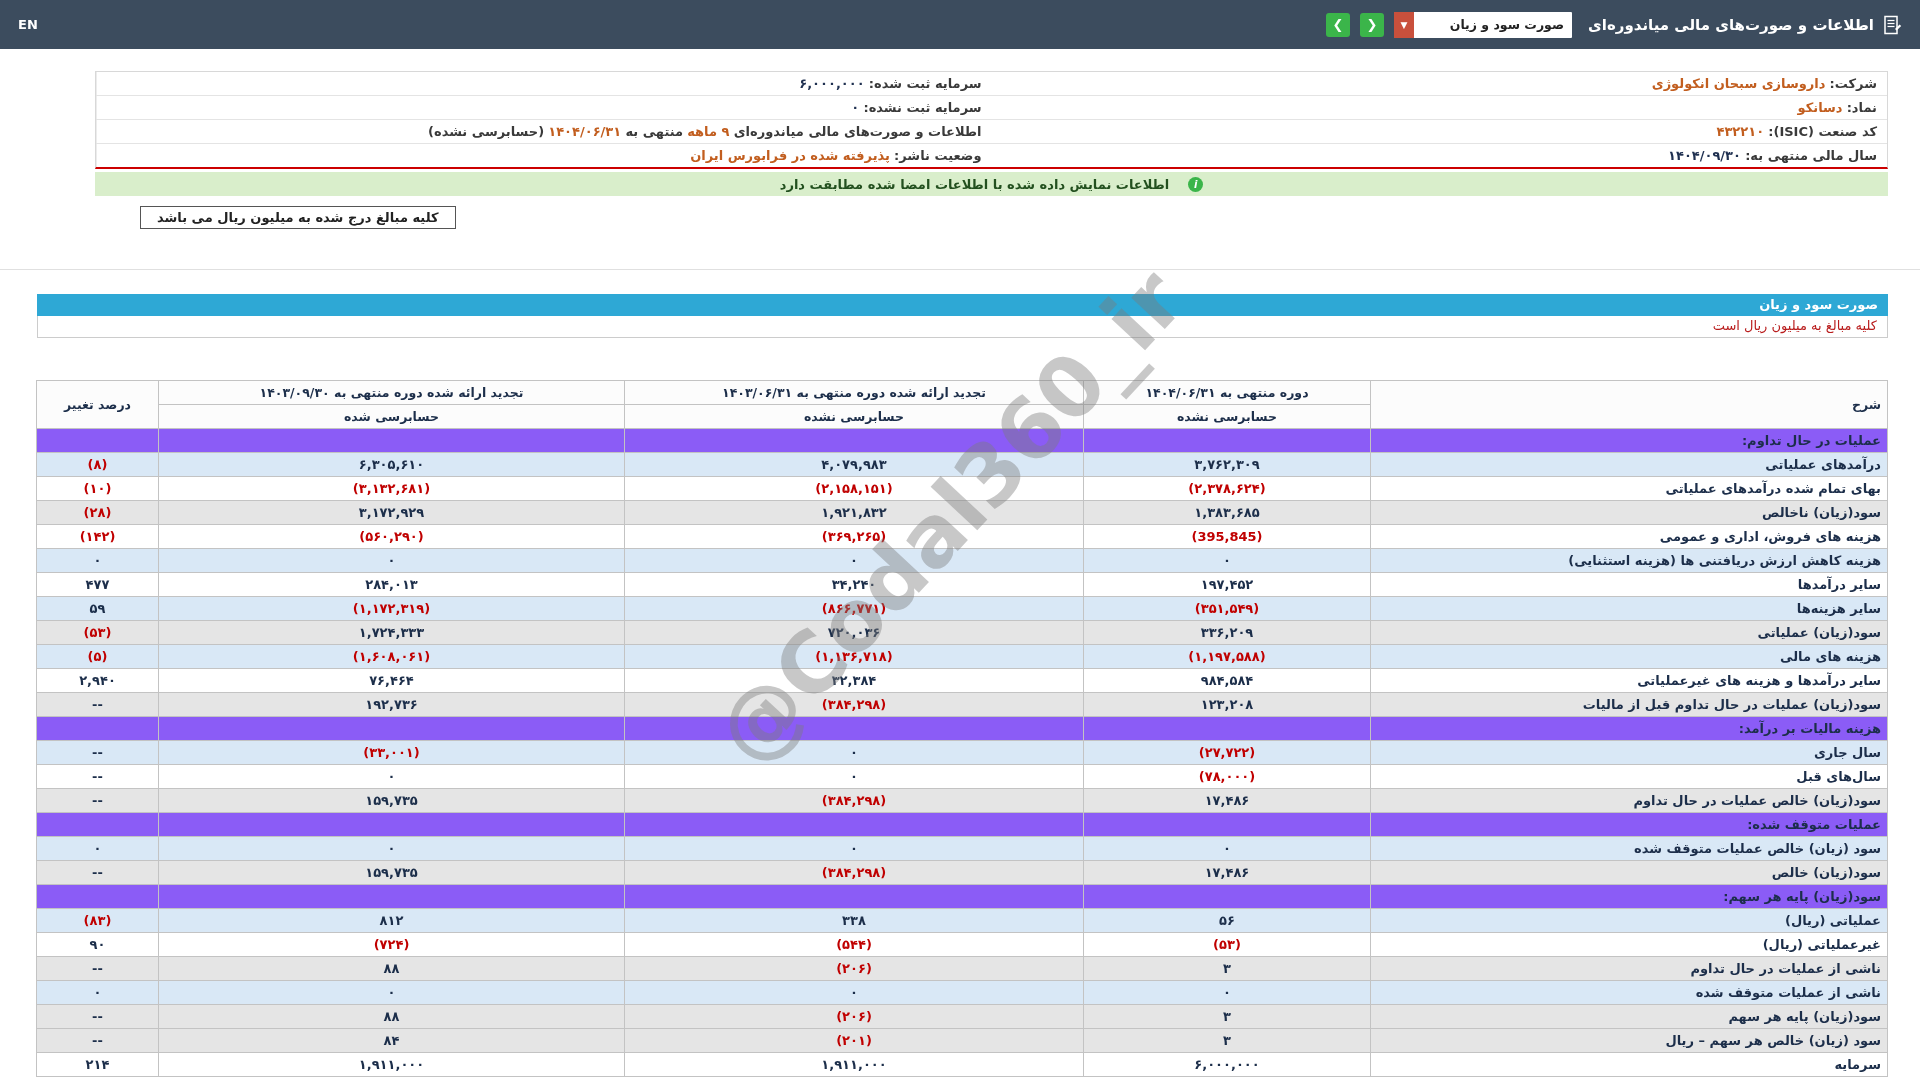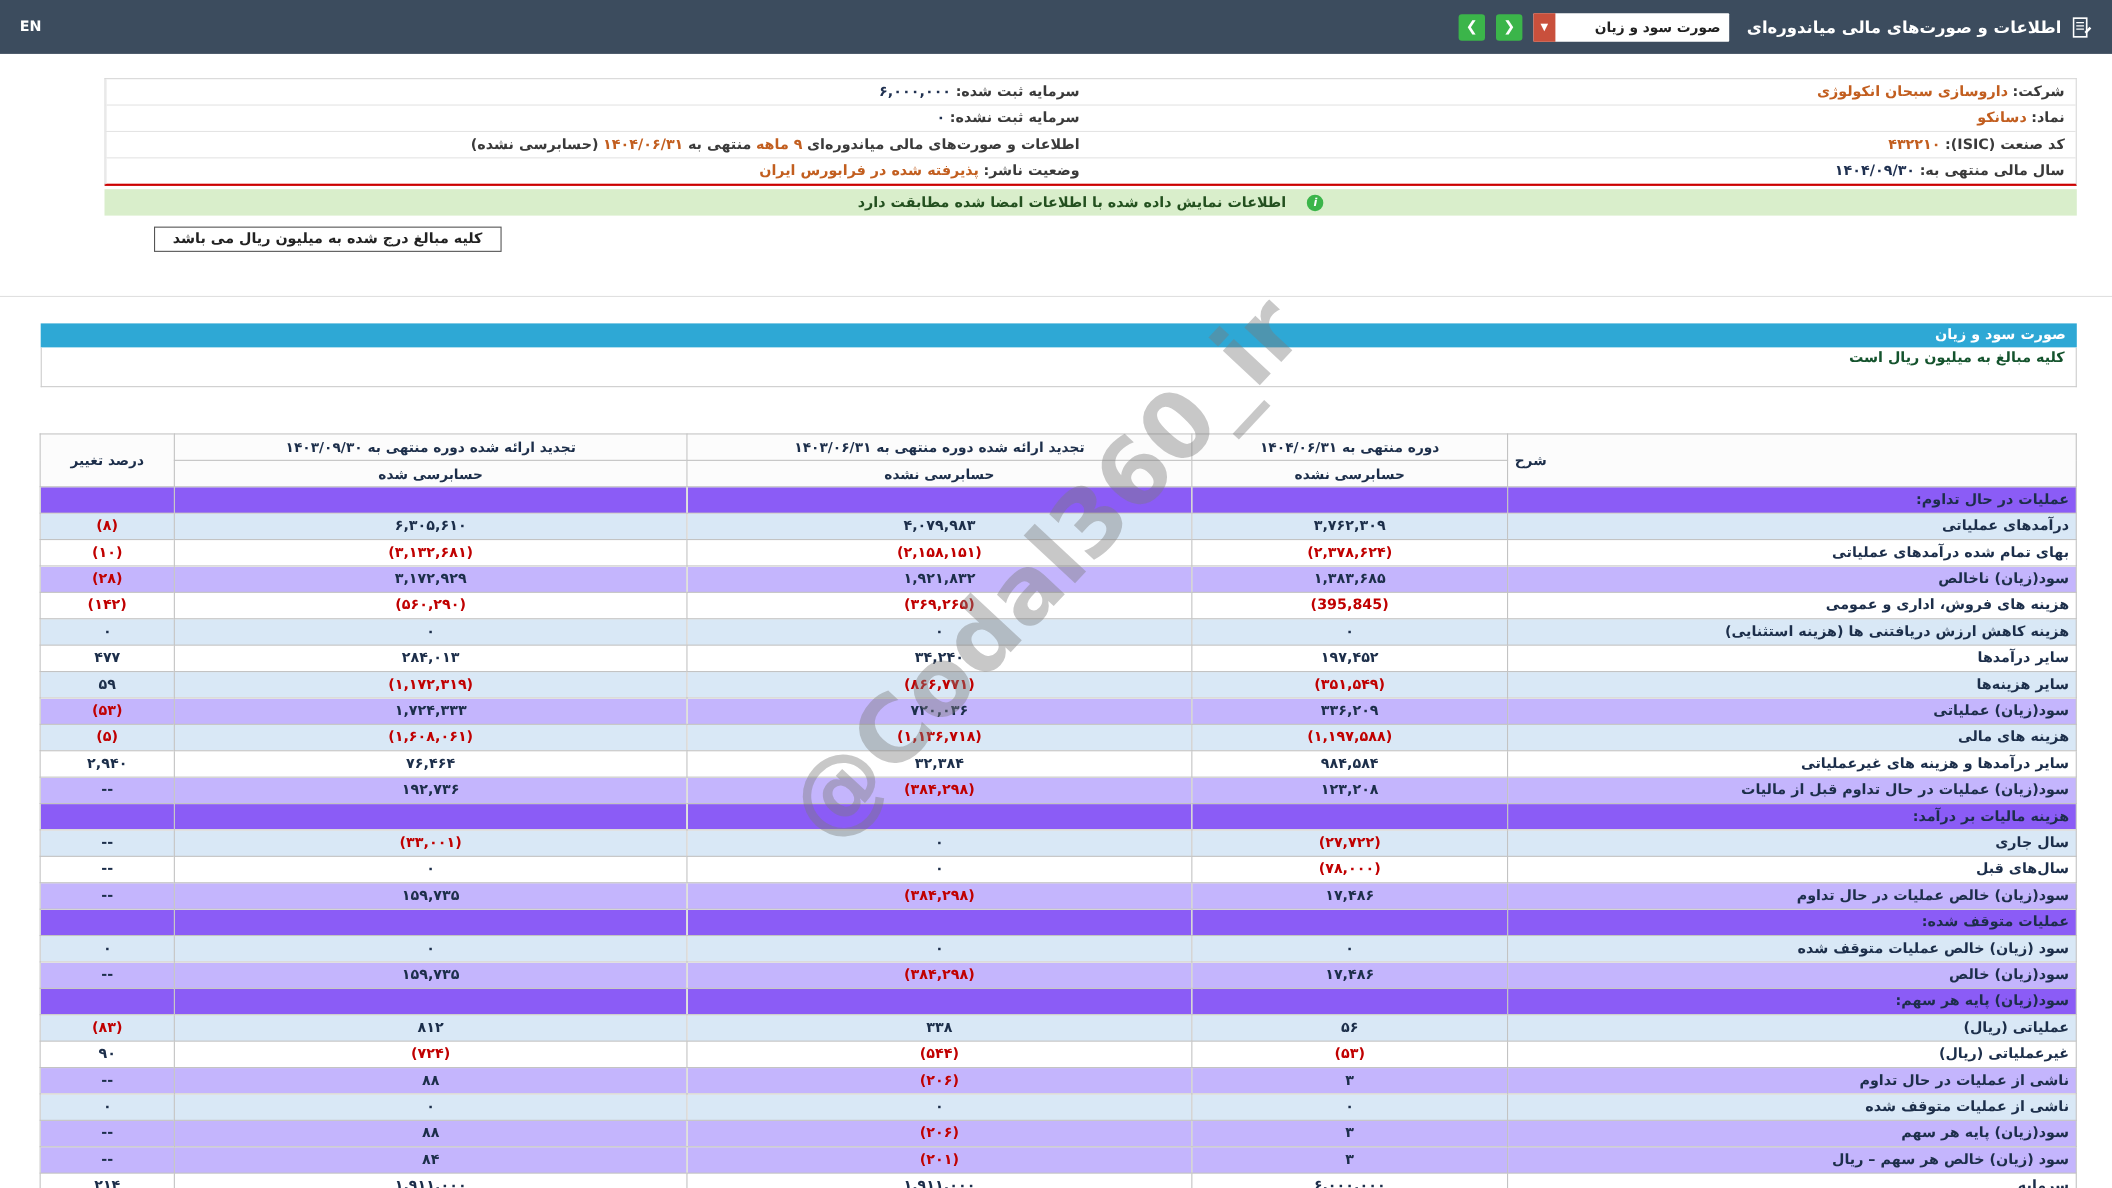--- a/index.html
+++ b/index.html
@@ -37,32 +37,32 @@
 
   
   .units-row { margin:10px 32px 0 95px; display:flex; justify-content:flex-end; }
   .units-box { border:1px solid #555555; background:#ffffff; padding:3px 16px; font-size:13px; font-weight:bold; color:#222222;margin-left:45px; }
 
   .divider { margin-top:40px; border-top:1px solid #e0e0e0; }
 
   
   .main { margin:24px 32px 0 37px; }
   .blue-bar { background:#2ea8d5; color:#ffffff; font-weight:bold; font-size:13px; height:22px; line-height:22px; padding:0 10px; }
-  .units-note { border:1px solid #cccccc; border-top:none; height:36px; line-height:20px; padding:0 10px; font-size:13px; font-weight:bold; color:#14532d; background:#ffffff; }
+  .units-note { border:1px solid #cccccc; border-top:none; height:22px; line-height:20px; padding:0 10px; font-size:13px; font-weight:normal; color:#b91c1c; background:#ffffff; }
 
   table.statement { width:100%; table-layout:fixed; border-collapse:collapse; margin-top:42px; font-size:13px; }
   .statement th, .statement td { border:1px solid #c3c3c3; height:24px; padding:0 6px; overflow:hidden; white-space:nowrap; }
   .statement th { background:#fcfcfc; color:#1c2e4a; font-weight:bold; font-size:12.5px; text-align:center; }
-  .statement th.desc-h { text-align:left; }
+  .statement th.desc-h { text-align:right; }
   td.desc { text-align:right; font-weight:bold; color:#1c2e4a; }
   td.num { text-align:center; font-weight:bold; color:#1c2e4a; direction:ltr; }
   td.num.neg { color:#c00000; }
   tr.white td { background:#ffffff; }
   tr.blue td { background:#d9e8f6; }
-  tr.yellow td { background:#c4b5fd; }
+  tr.yellow td { background:#e5e5e5; }
   tr.section td { background:#8b5cf6; }
 
   
   .watermark { position:absolute; left:570px; top:475px; width:760px; text-align:center; transform:rotate(-47deg); font-size:84px; font-weight:bold; color:rgba(125,125,125,0.42); z-index:50; pointer-events:none; direction:ltr; line-height:1; }
 </style>
 </head>
 <body>
 
 <div class="page">
 

